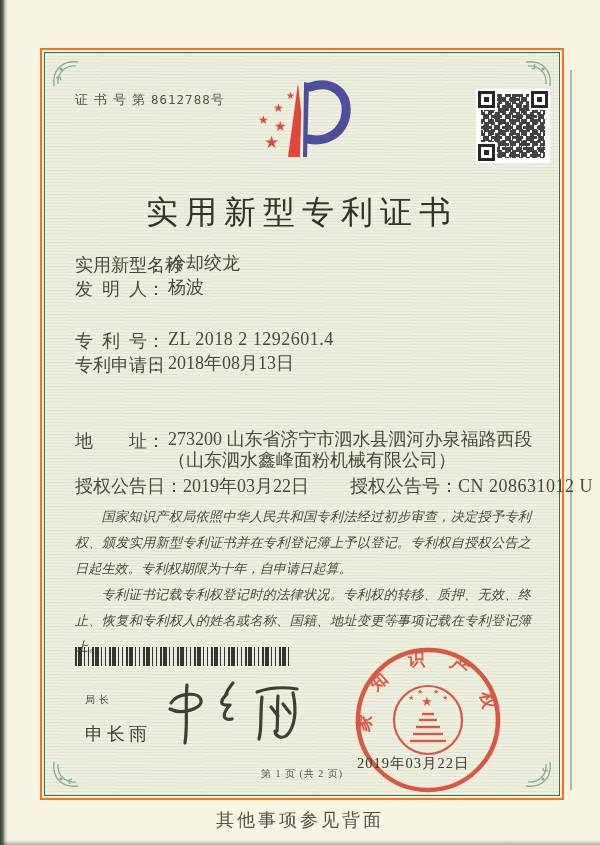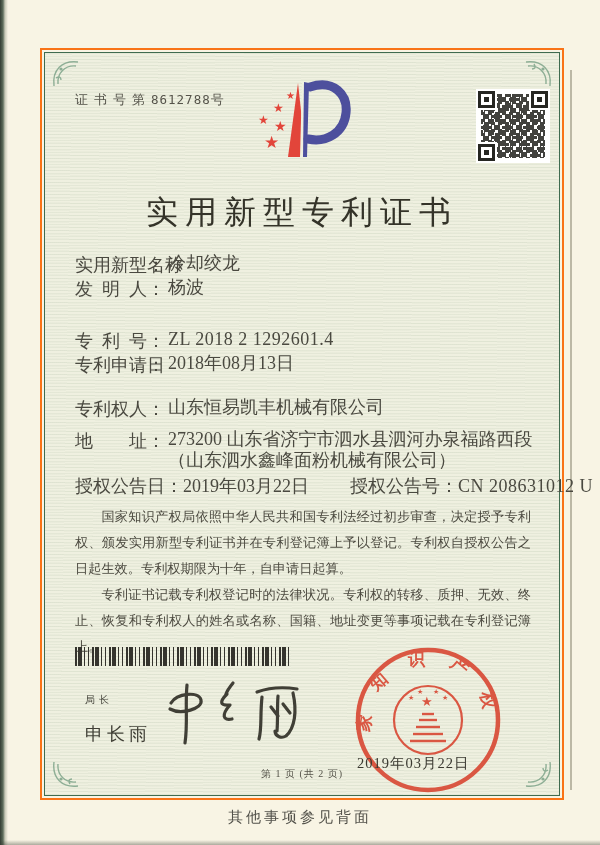--- a/index.html
+++ b/index.html
@@ -52,34 +52,34 @@
   .colon{vertical-align:top;}
   .fvalue{display:inline-block;margin-left:3px;vertical-align:top;white-space:normal;
     width:372px;line-height:21px;}
   .r0{top:200px;} .r1{top:224px;} .r2{top:276px;} .r3{top:300px;} .r4{top:344px;} .r5{top:376px;}
   .r-grant{top:421px;}
   .grant-right{position:absolute;left:275px;top:0;white-space:nowrap;}
   .num-latin{font-family:"Liberation Serif",serif;letter-spacing:.5px;}
   
   .paras{position:absolute;left:30px;top:451px;width:456px;font-size:13.2px;line-height:26px;
     color:#4c4a40;text-align:justify;}
-  .paras p{margin:0;text-indent:2em;}
+  .paras p{margin:0;text-indent:2em;font-style:italic;}
   
   .barcode{position:absolute;left:30px;top:594px;width:215px;height:19px;
     background:repeating-linear-gradient(90deg,#35342e 0 2px,transparent 2px 3px,#35342e 3px 7px,transparent 7px 9px,#35342e 9px 10px,transparent 10px 13px,#35342e 13px 14px,transparent 14px 17px);}
   
   .signer-title{position:absolute;left:40px;top:640px;font-size:10px;letter-spacing:4px;color:#3f3e35;}
   .signer-name{position:absolute;left:40px;top:669px;font-size:18px;letter-spacing:4px;color:#3f3e35;}
   .signature{position:absolute;left:112px;top:622px;width:170px;height:80px;}
   .seal{position:absolute;left:303px;top:591px;width:160px;height:155px;opacity:.88;}
   .seal-date{position:absolute;left:312px;top:701px;width:150px;font-size:14.5px;color:#3a3931;
     letter-spacing:1px;z-index:3;white-space:nowrap;}
   .page-line{position:absolute;left:0;top:714px;width:100%;text-align:center;font-size:10px;
     letter-spacing:1px;color:#55544a;}
-  .back-note{position:absolute;left:0;top:808px;width:600px;text-align:center;font-size:15px;
+  .back-note{position:absolute;left:0;top:808px;width:600px;text-align:center;font-size:18px;
     letter-spacing:3px;color:#52514a;}
 </style>
 </head>
 <body>
 
 <div class="scan-left"></div>
 <div class="scan-right"></div>
 <div class="scan-bottom"></div>
 
 <div class="frame">
@@ -131,23 +131,20 @@
       <span class="flabel">实用新型名称</span><span class="colon">：</span><span class="fvalue">冷却绞龙</span>
     </div>
     <div class="row r1">
       <span class="flabel">发明人</span><span class="colon">：</span><span class="fvalue">杨波</span>
     </div>
     <div class="row r2">
       <span class="flabel">专利号</span><span class="colon">：</span><span class="fvalue num-latin">ZL 2018 2 1292601.4</span>
     </div>
     <div class="row r3">
       <span class="flabel">专利申请日</span><span class="colon">：</span><span class="fvalue">2018年08月13日</span>
-    </div>
-    <div class="row r4">
-      <span class="flabel">专利权人</span><span class="colon">：</span><span class="fvalue">山东恒易凯丰机械有限公司</span>
     </div>
     <div class="row r5">
       <span class="flabel">地址</span><span class="colon">：</span><span class="fvalue">273200 山东省济宁市泗水县泗河办泉福路西段（山东泗水鑫峰面粉机械有限公司）</span>
     </div>
 
     <div class="row r-grant">
       <span>授权公告日</span><span class="colon">：</span><span>2019年03月22日</span>
       <span class="grant-right">
         <span>授权公告号</span><span class="colon">：</span><span class="num-latin">CN 208631012 U</span>
       </span>

